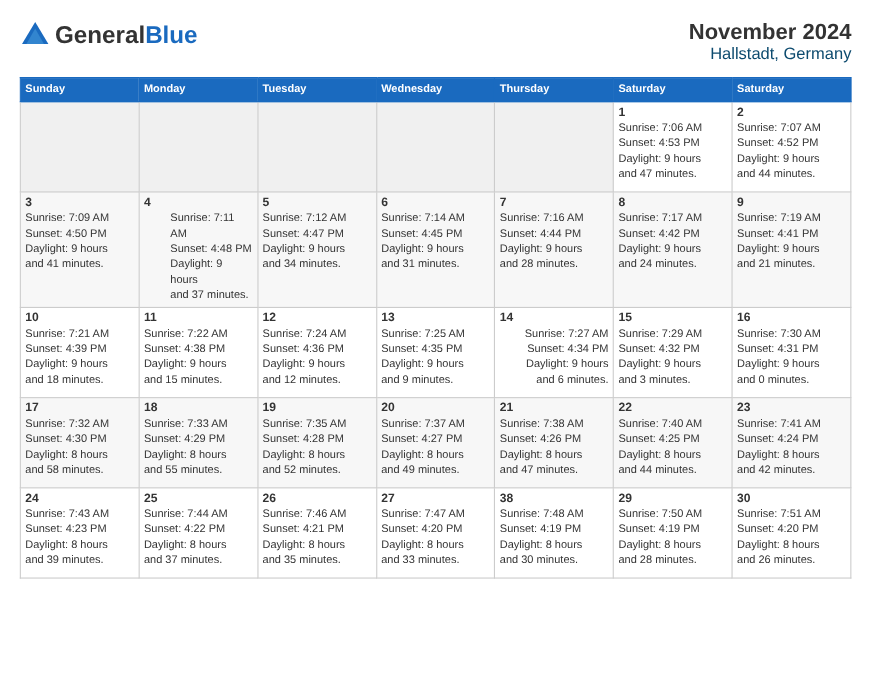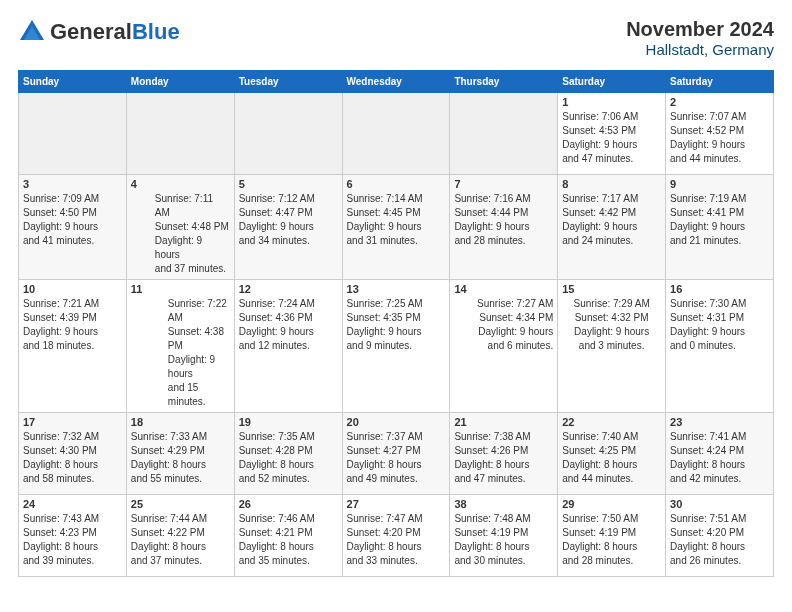--- a/index.html
+++ b/index.html
@@ -190,21 +190,21 @@
         <tr>
           <td>
             <span class="day-num">10</span>
             <div class="day-info" style="white-space: pre-line;">Sunrise: 7:21 AM
 Sunset: 4:39 PM
 Daylight: 9 hours
 and 18 minutes.</div>
           </td>
           <td>
             <span class="day-num">11</span>
-            <div class="day-info" style="white-space: pre-line; margin-left: 37px;">Sunrise: 7:22 AM
+            <div class="day-info" style="white-space: pre-line;">Sunrise: 7:22 AM
 Sunset: 4:38 PM
 Daylight: 9 hours
 and 15 minutes.</div>
           </td>
           <td>
             <span class="day-num">12</span>
             <div class="day-info" style="white-space: pre-line;">Sunrise: 7:24 AM
 Sunset: 4:36 PM
 Daylight: 9 hours
 and 12 minutes.</div>
@@ -218,21 +218,21 @@
           </td>
           <td>
             <span class="day-num">14</span>
             <div class="day-info" style="white-space: pre-line; text-align: right;">Sunrise: 7:27 AM
 Sunset: 4:34 PM
 Daylight: 9 hours
 and 6 minutes.</div>
           </td>
           <td>
             <span class="day-num">15</span>
-            <div class="day-info" style="white-space: pre-line; text-align: center;">Sunrise: 7:29 AM
+            <div class="day-info" style="white-space: pre-line;">Sunrise: 7:29 AM
 Sunset: 4:32 PM
 Daylight: 9 hours
 and 3 minutes.</div>
           </td>
           <td>
             <span class="day-num">16</span>
             <div class="day-info" style="white-space: pre-line;">Sunrise: 7:30 AM
 Sunset: 4:31 PM
 Daylight: 9 hours
 and 0 minutes.</div>

